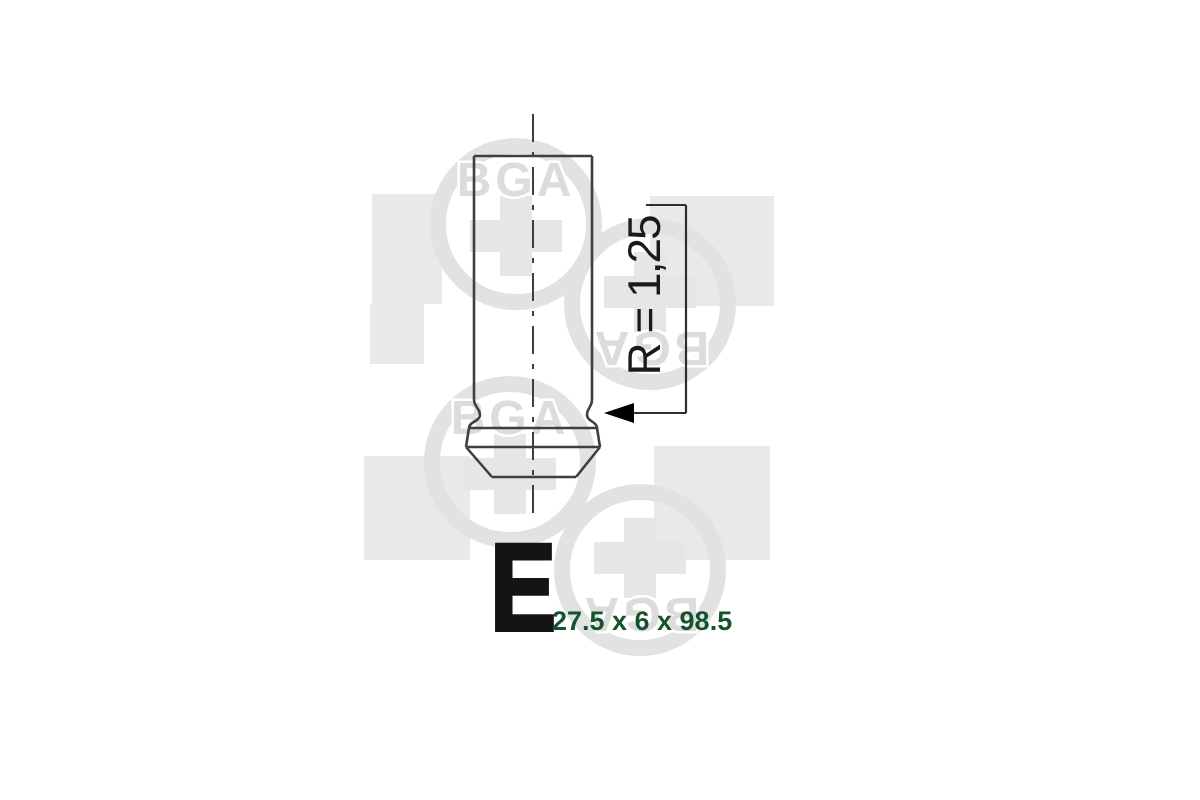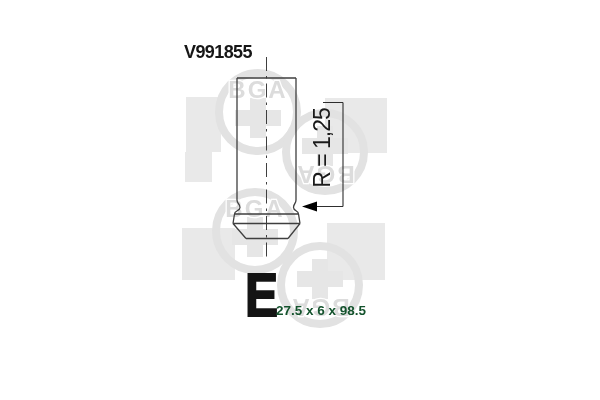--- a/index.html
+++ b/index.html
@@ -107,21 +107,20 @@
         M233,223.5 L300,223.5
         M233,223.5 L246,238.5
         M300,223.5 L288,238.5
         M246,238.5 L288,238.5"></path>
 
       <path class="leader" d="M323,102.5 L343,102.5 M343,102.5 L343,206.5 M343,206.5 L316,206.5"></path>
       <polygon class="arrowhead" points="302,206.5 317,201.5 317,211.5"></polygon>
     </g>
   </svg>
 
-  <div class="part-number">V991855</div>
 
   <div class="radius-label">R = 1,25</div>
 
   <div class="type-letter">E</div>
 
   <div class="dimensions">27.5 x 6 x 98.5</div>
 
 </div>
 
 </body></html>

